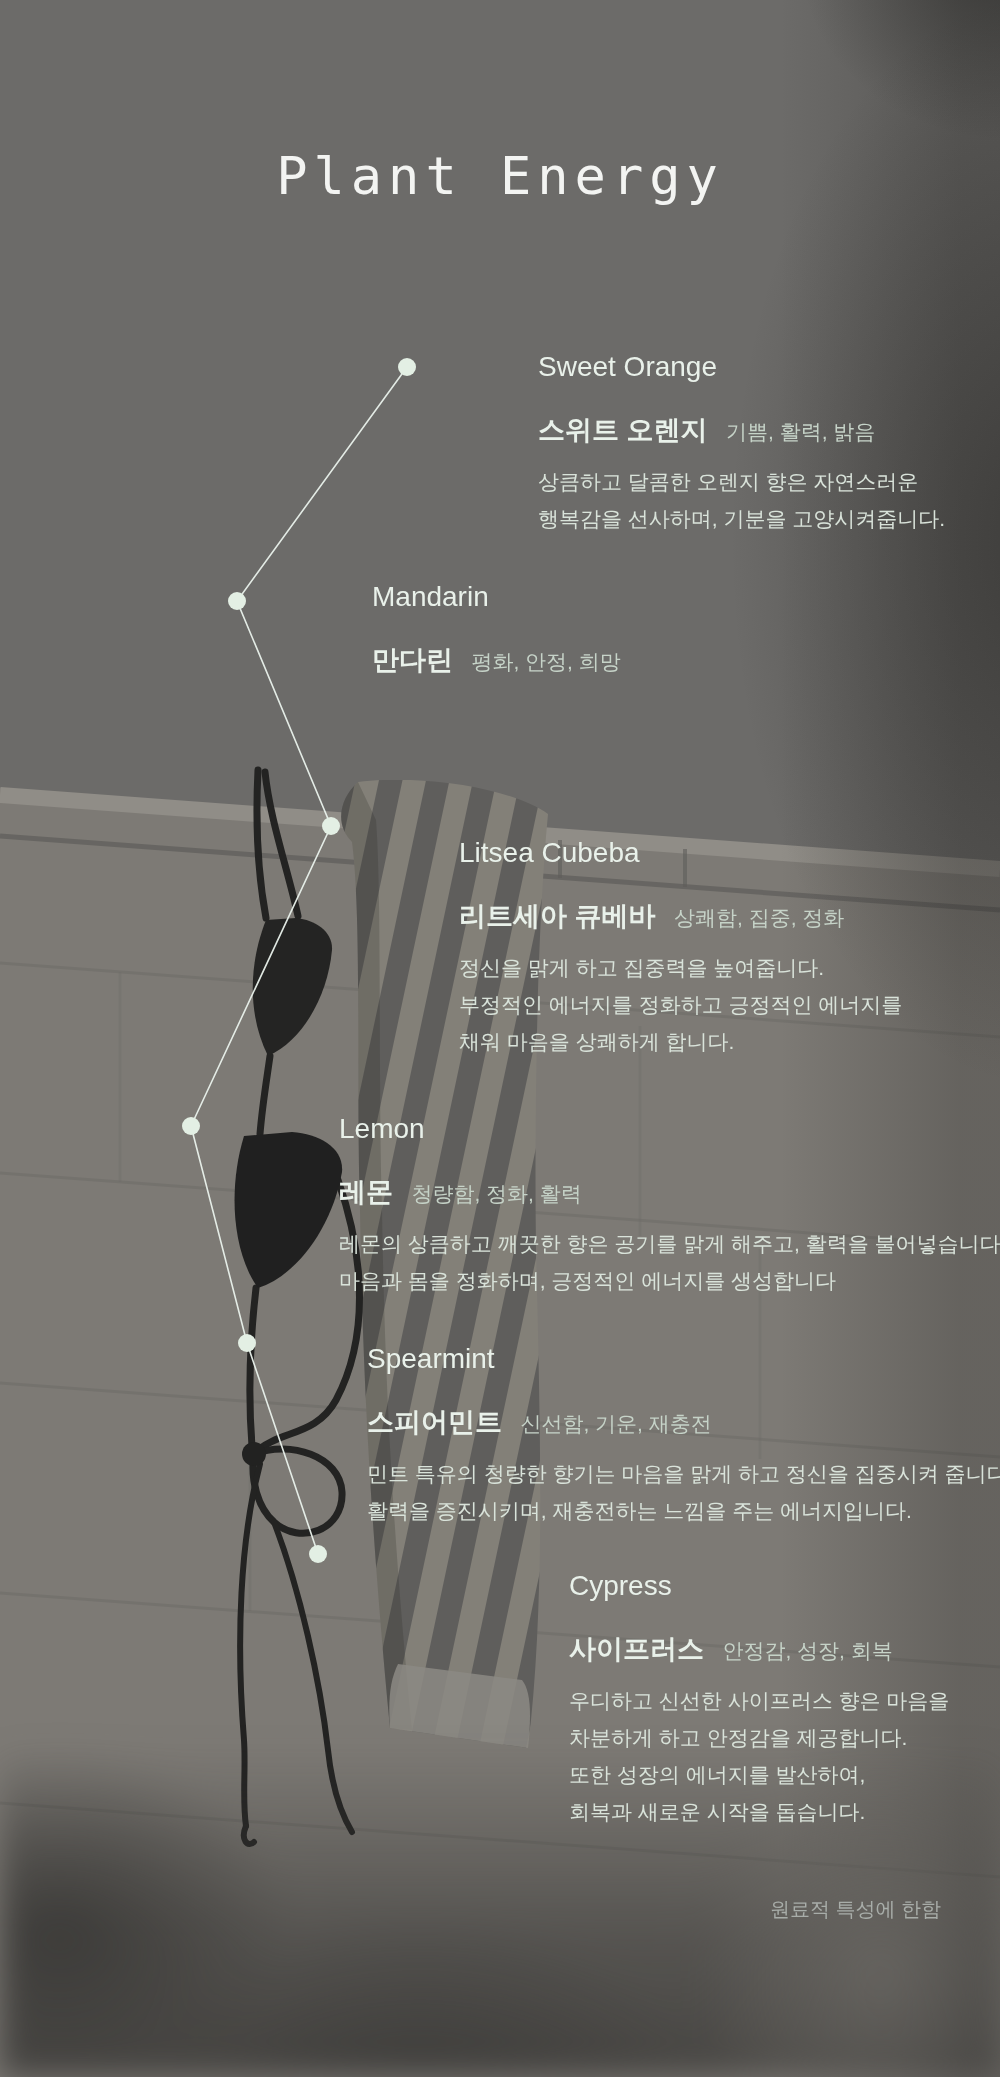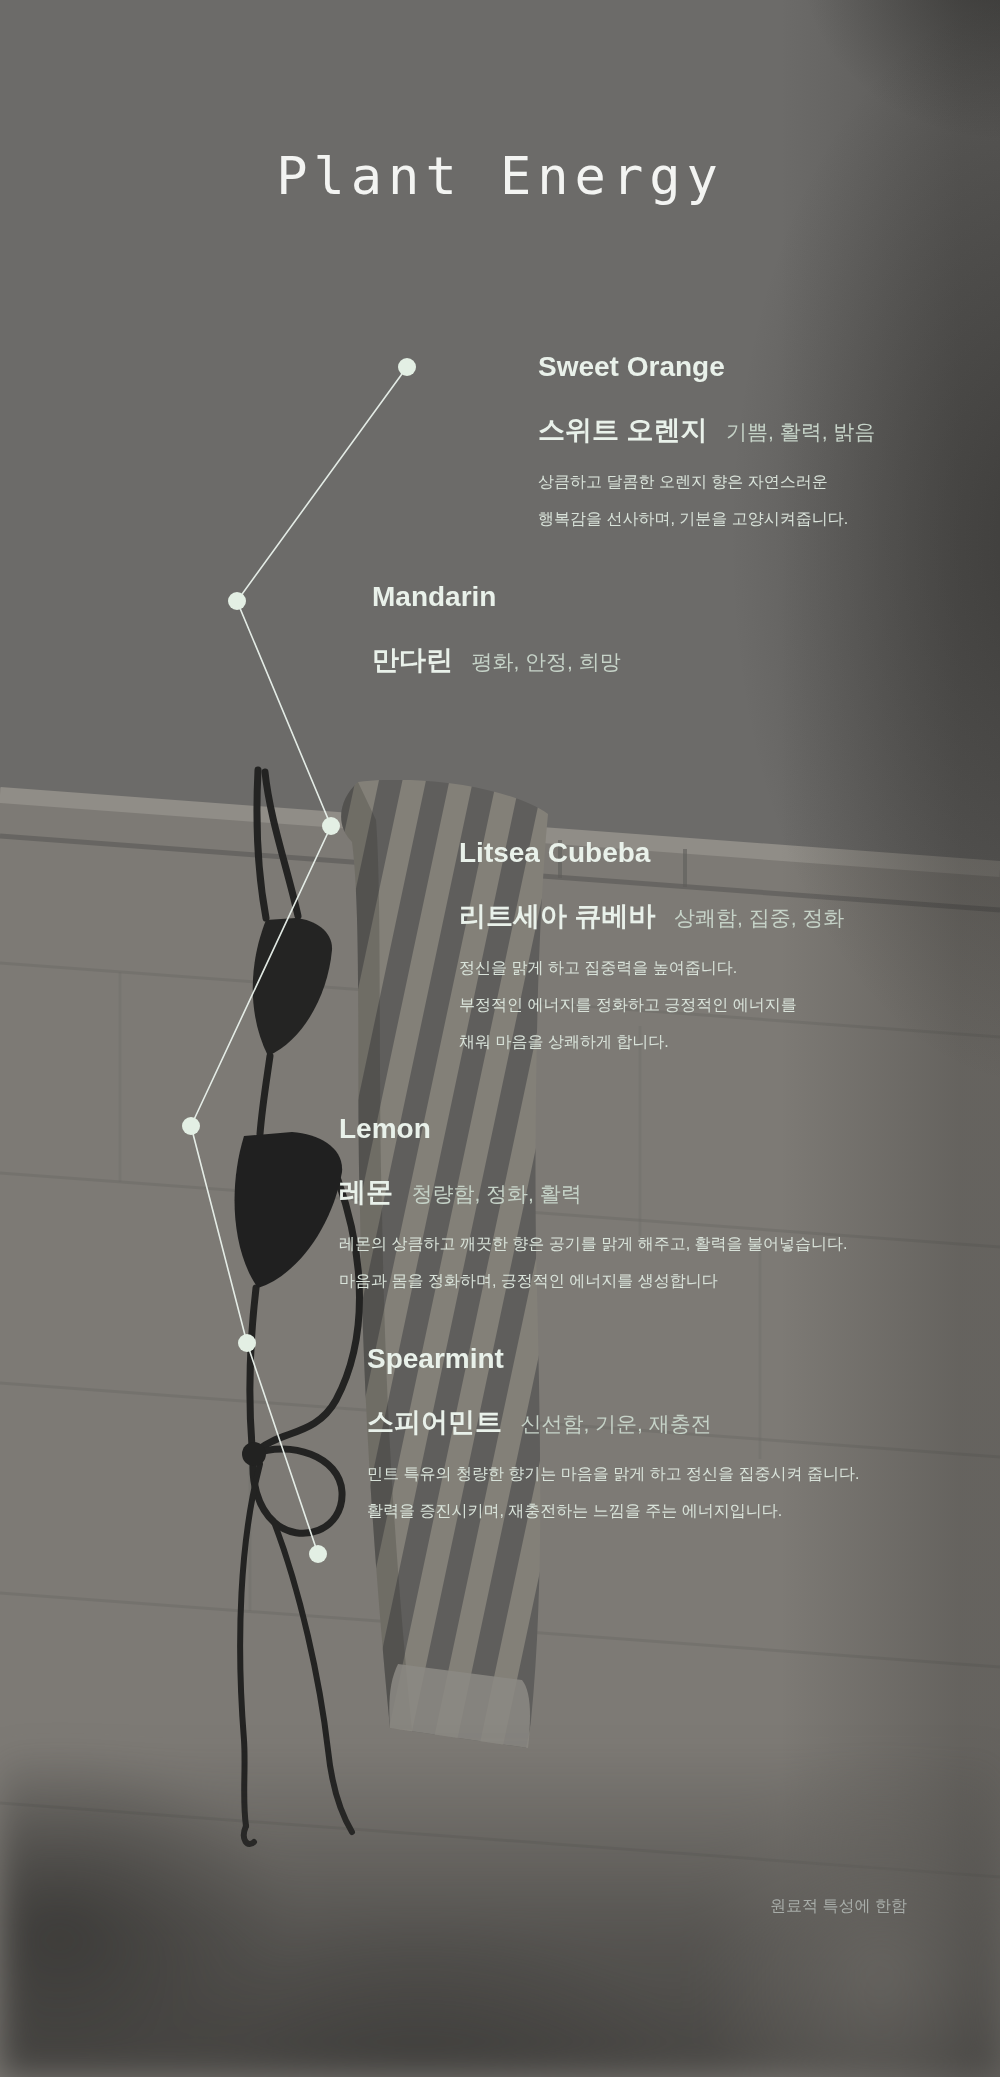--- a/index.html
+++ b/index.html
@@ -31,34 +31,34 @@
   
   #connector{z-index:6; pointer-events:none;}
   
   .page-title{
     position:absolute; z-index:7; left:0; top:146px; width:1000px;
     text-align:center; color:#f3f4f2;
     font-family:"DejaVu Sans Mono","Liberation Mono",monospace;
     font-size:52px; letter-spacing:6px; white-space:nowrap;
   }
   .block{position:absolute; z-index:7; white-space:nowrap;}
-  .block .en{font-size:28px; font-weight:700; color:var(--c-head); line-height:34px; margin-bottom:8px;}
+  .block .en{font-size:28px; font-weight:400; color:var(--c-head); line-height:34px; margin-bottom:8px;}
   .block .kr-line{line-height:36px; margin-bottom:11px;margin-top:28px;}
   .block .kr-name{font-size:27px; font-weight:700; color:var(--c-head);}
   .block .kr-tags{font-size:21px; color:var(--c-muted); margin-left:14px;}
-  .block .desc{font-size:16px; line-height:37px; color:var(--c-text);}
+  .block .desc{font-size:21px; line-height:37px; color:var(--c-text);}
   .b0{left:538px; top:350px;}
   .b1{left:372px; top:580px;}
   .b2{left:459px; top:836px;}
   .b3{left:339px; top:1112px;}
   .b4{left:367px; top:1342px;}
   .b5{left:569px; top:1569px;}
   .footnote{
     position:absolute; z-index:7; left:770px; top:1896px;
-    font-size:16px; color:#a8ada9; white-space:nowrap;
+    font-size:20px; color:#a8ada9; white-space:nowrap;
   }
 </style>
 </head>
 <body>
 
 <div class="page">
 
   <svg id="scene" class="layer" viewBox="0 0 1000 2077" aria-hidden="true">
     <rect x="0" y="0" width="1000" height="2077" fill="#6c6b69"></rect>
     <polygon points="0,788 1000,862 1000,2077 0,2077" fill="#7d7a75"></polygon>
@@ -177,16 +177,29 @@
     <div class="kr-line">
       <span class="kr-name">스피어민트</span>
       <span class="kr-tags">신선함, 기운, 재충전</span>
     </div>
     <div class="desc">
       <div>민트 특유의 청량한 향기는 마음을 맑게 하고 정신을 집중시켜 줍니다.</div>
       <div>활력을 증진시키며, 재충전하는 느낌을 주는 에너지입니다.</div>
     </div>
   </div>
 
+  <div class="block b5">
+    <div class="en">Cypress</div>
+    <div class="kr-line">
+      <span class="kr-name">사이프러스</span>
+      <span class="kr-tags">안정감, 성장, 회복</span>
+    </div>
+    <div class="desc">
+      <div>우디하고 신선한 사이프러스 향은 마음을</div>
+      <div>차분하게 하고 안정감을 제공합니다.</div>
+      <div>또한 성장의 에너지를 발산하여,</div>
+      <div>회복과 새로운 시작을 돕습니다.</div>
+    </div>
+  </div>
 
   <div class="footnote">원료적 특성에 한함</div>
 
 </div>
 
 </body></html>

